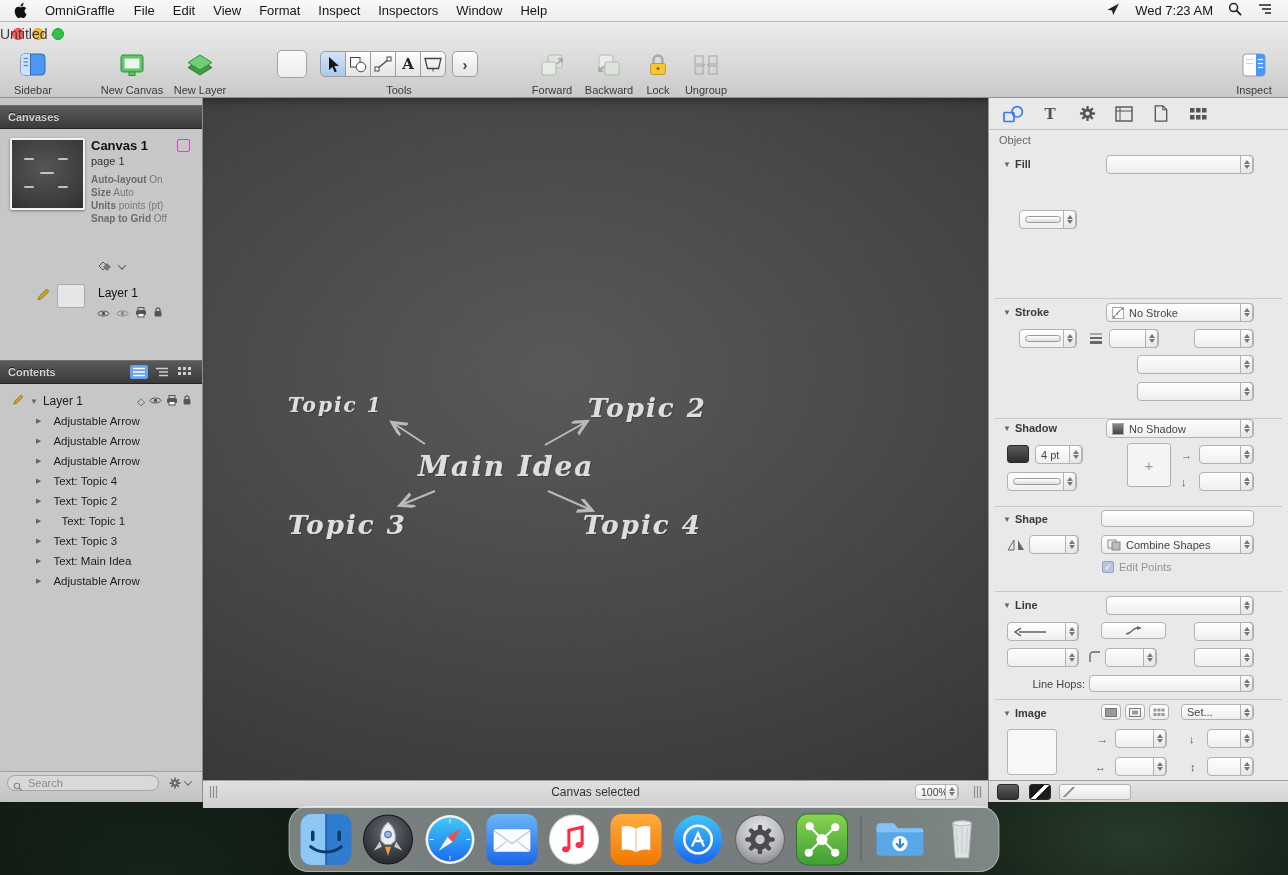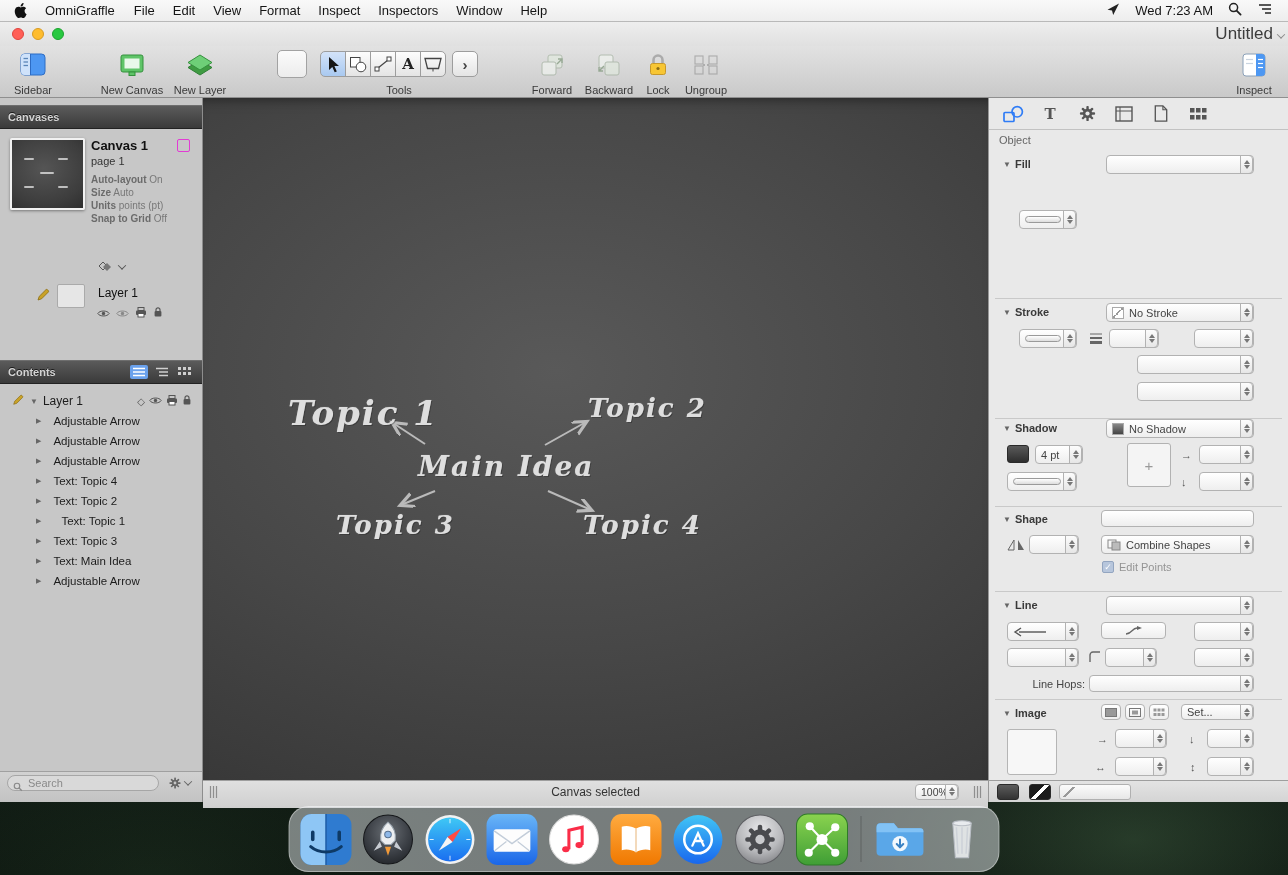--- a/index.html
+++ b/index.html
@@ -21,21 +21,21 @@
   .mb-item { padding:0 9px; }
   .mb-right { margin-left:auto; display:flex; align-items:center; gap:15px; padding-right:16px; }
 
   
   #titlebar { position:absolute; top:22px; left:0; width:1288px; height:24px;
     background:linear-gradient(#eeeeee,#e0e0e0); display:flex; align-items:center; }
   .tl { width:12px; height:12px; border-radius:50%; margin-right:8px; }
   .tl-red { background:#ff5f57; border:1px solid #e0443e; margin-left:12px; }
   .tl-yellow { background:#febc2e; border:1px solid #d89b22; }
   .tl-green { background:#28c840; border:1px solid #1da32f; }
-  #win-title { position:absolute; left:0; right:4px; text-align:right; font-size:17px; color:#3c3c3c; }
+  #win-title { position:absolute; left:0; right:4px; text-align:left; font-size:14px; color:#3c3c3c; }
   .chev { display:inline-block; width:6px; height:6px; border-left:1.5px solid #8a8a8a; border-bottom:1.5px solid #8a8a8a; transform:rotate(-45deg) translate(1px,-1px); margin-left:5px; }
 
   #toolbar { position:absolute; top:46px; left:0; width:1288px; height:52px;
     background:linear-gradient(#e2e2e2,#c9c9c9); border-bottom:1px solid #8f8f8f; }
   .tb-item { position:absolute; top:4px; height:46px; display:flex; flex-direction:column; align-items:center; justify-content:space-between; }
   .tb-icon { height:30px; display:flex; align-items:center; justify-content:center; }
   .tb-label { font-size:11px; color:#3a3a3a; line-height:12px; white-space:nowrap; }
   .seg-row { display:flex; align-items:center; height:28px; }
   .seg { width:26px; height:26px; background:linear-gradient(#fdfdfd,#e4e4e4); border:1px solid #9d9d9d;
     margin-left:-1px; display:flex; align-items:center; justify-content:center; }
@@ -502,24 +502,24 @@
         <path d="M0 0L7 3.5L0 7" fill="none" stroke="#c6c6c6" stroke-width="1.6"></path>
       </marker>
     </defs>
     <g stroke="#c6c6c6" stroke-width="2" opacity="0.9">
       <line x1="222" y1="346" x2="190" y2="325" marker-end="url(#ah)"></line>
       <line x1="342" y1="347" x2="383" y2="324" marker-end="url(#ah)"></line>
       <line x1="232" y1="393" x2="198" y2="407" marker-end="url(#ah)"></line>
       <line x1="345" y1="393" x2="388" y2="412" marker-end="url(#ah)"></line>
     </g>
   </svg>
-  <span class="chalk" style="left:85px;top:295px;font-size:34px;">Topic 1</span>
+  <span class="chalk" style="left:85px;top:295px;font-size:20px;">Topic 1</span>
   <span class="chalk" style="left:385px;top:295px;font-size:26px;">Topic 2</span>
   <span class="chalk" style="left:215px;top:352px;font-size:28px;">Main Idea</span>
-  <span class="chalk" style="left:85px;top:412px;font-size:26px;margin-left:48px;">Topic 3</span>
+  <span class="chalk" style="left:85px;top:412px;font-size:26px;">Topic 3</span>
   <span class="chalk" style="left:380px;top:412px;font-size:26px;">Topic 4</span>
 </div>
 
 <aside id="inspector">
   <div class="insp-tabs">
     <span class="insp-tab">
         <svg width="22" height="20" viewBox="0 0 22 20">
           <rect x="2" y="8.5" width="10" height="9" rx="1" fill="none" stroke="#2f7cf6" stroke-width="1.7"></rect>
           <circle cx="15.2" cy="7.8" r="5.2" fill="none" stroke="#2f7cf6" stroke-width="1.7"></circle>
         </svg>

